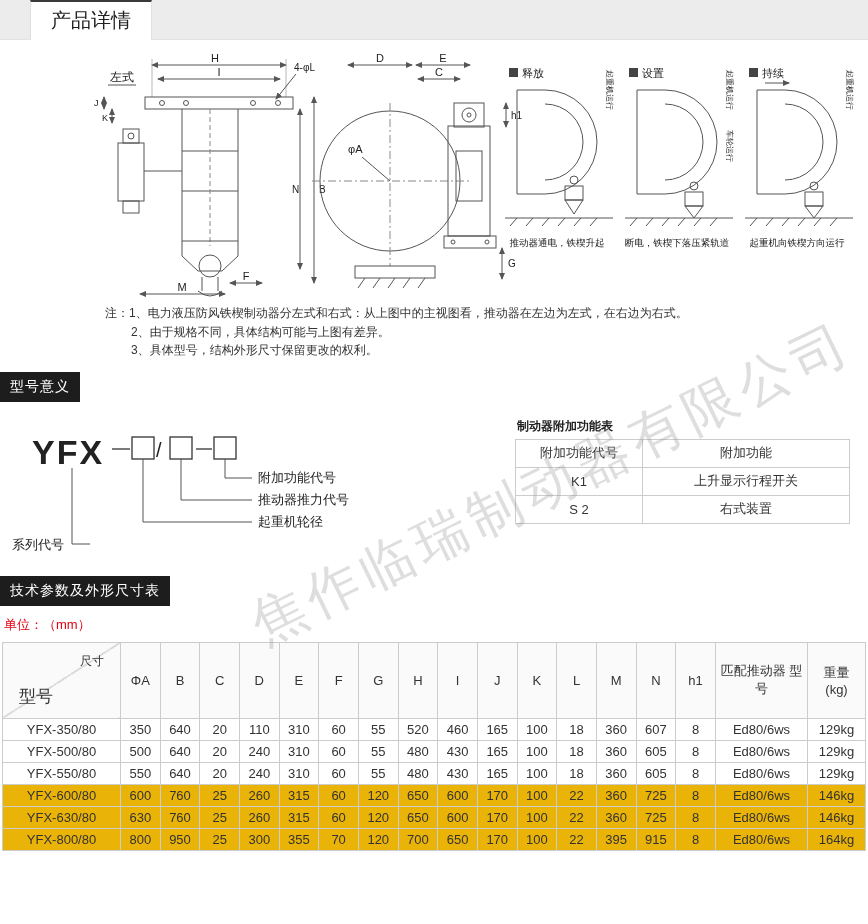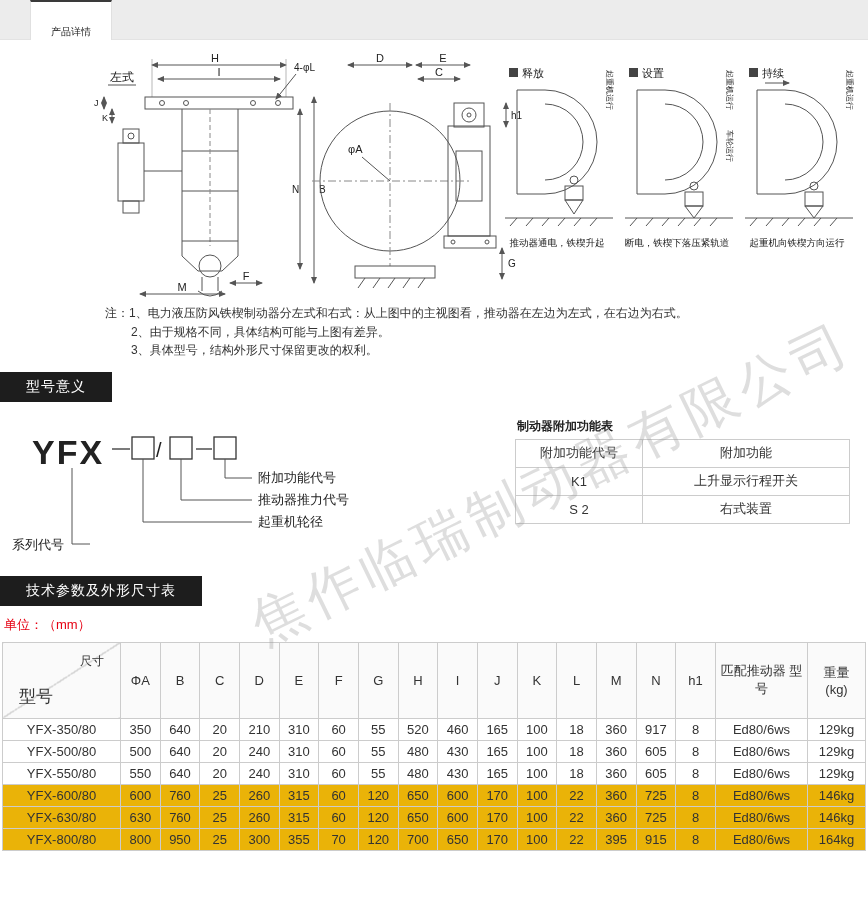--- a/index.html
+++ b/index.html
@@ -1,32 +1,32 @@
 <!DOCTYPE html>
 <html><head>
 <meta charset="utf-8">
 <style>
   * { margin:0; padding:0; box-sizing:border-box; }
   html,body { width:868px; background:#fff; font-family:"Liberation Sans","DejaVu Sans",sans-serif; color:#333; }
   body { position:relative; height:924px; overflow:hidden; }
 
   
   .tabbar { height:40px; background:#ececec; border-bottom:1px solid #e3e3e3; }
-  .tab { display:inline-block; margin-left:30px; height:40px; line-height:36px; padding:12px 20px;
+  .tab { display:inline-block; margin-left:30px; height:40px; line-height:36px; padding:0 20px;
          background:#fff; border-top:2px solid #3a3a3a; border-left:1px solid #e0e0e0; border-right:1px solid #e0e0e0;
-         font-size:10px; color:#222; }
+         font-size:20px; color:#222; }
 
   
   .drawing-wrap { position:relative; padding-top:6px; }
   svg text { fill:#222; }
   .notes { margin:2px 0 12px 105px; font-size:12px; color:#333; line-height:1.55; }
   .note-indent { padding-left:26px; }
 
   
-  .badge { display:inline-block; background:#1d1d1d; color:#fff; font-size:14px; padding:6px 26px; letter-spacing:1px; }
+  .badge { display:inline-block; background:#1d1d1d; color:#fff; font-size:14px; padding:6px 10px; letter-spacing:1px; }
 
   
   .model-section { display:flex; align-items:flex-start; padding:14px 10px 6px 10px; }
   .model-left { width:505px; }
   .model-right { width:335px; margin-left:0; }
   .func-title { font-size:12px; font-weight:bold; color:#222; margin:2px 0 4px 2px; }
   table.func { border-collapse:collapse; width:100%; }
   table.func th, table.func td { border:1px solid #ccc; font-size:13px; font-weight:normal; text-align:center; height:28px; padding:2px 4px; }
   table.func th:first-child, table.func td:first-child { width:38%; }
 
@@ -326,31 +326,31 @@
         <th>重量
 (kg)</th>
       </tr>
   </thead>
   <tbody>
       <tr>
         <td>YFX-350/80</td>
         <td>350</td>
         <td>640</td>
         <td>20</td>
-        <td>210</td>
+        <td>110</td>
         <td>310</td>
         <td>60</td>
         <td>55</td>
         <td>520</td>
         <td>460</td>
         <td>165</td>
         <td>100</td>
         <td>18</td>
         <td>360</td>
-        <td>917</td>
+        <td>607</td>
         <td>8</td>
         <td>Ed80/6ws</td>
         <td>129kg</td>
       </tr>
       <tr>
         <td>YFX-500/80</td>
         <td>500</td>
         <td>640</td>
         <td>20</td>
         <td>240</td>

